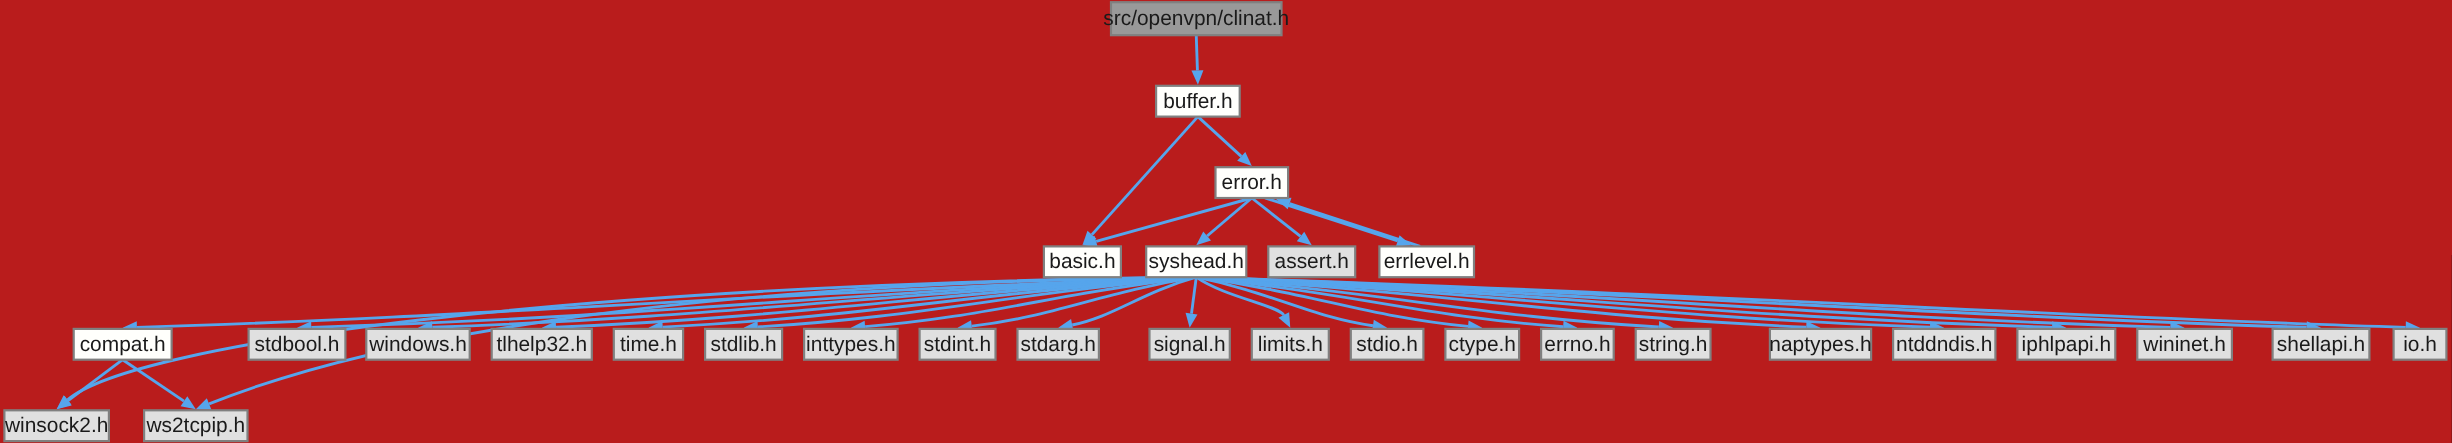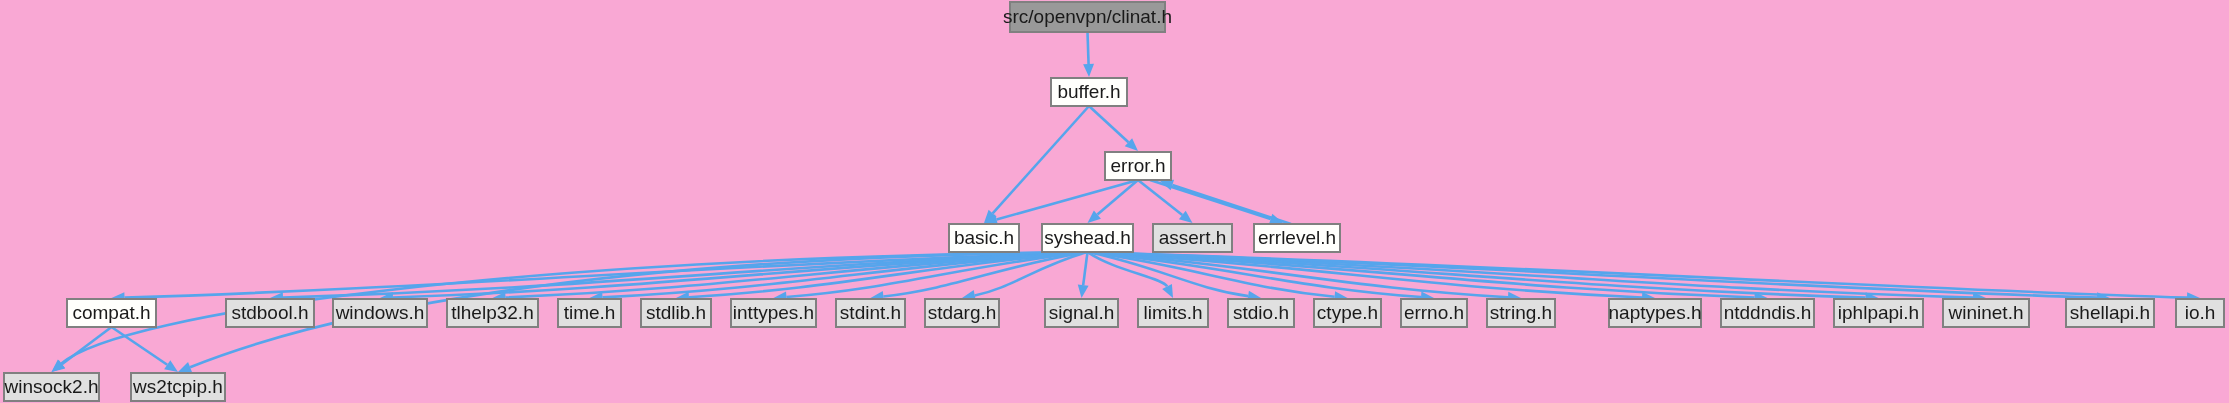--- a/index.html
+++ b/index.html
@@ -4,21 +4,21 @@
 <style>
   html, body {
     margin: 0;
     padding: 0;
     background: #000000;
   }
   #graph-root {
     position: relative;
     width: 2229px;
     height: 403px;
-    background: #f9a8d4;
+    background: #b91c1c;
     overflow: hidden;
     font-family: "Liberation Sans", sans-serif;
   }
   svg#graph-svg {
     position: absolute;
     left: 0;
     top: 0;
     width: 2229px;
     height: 403px;
     display: block;

